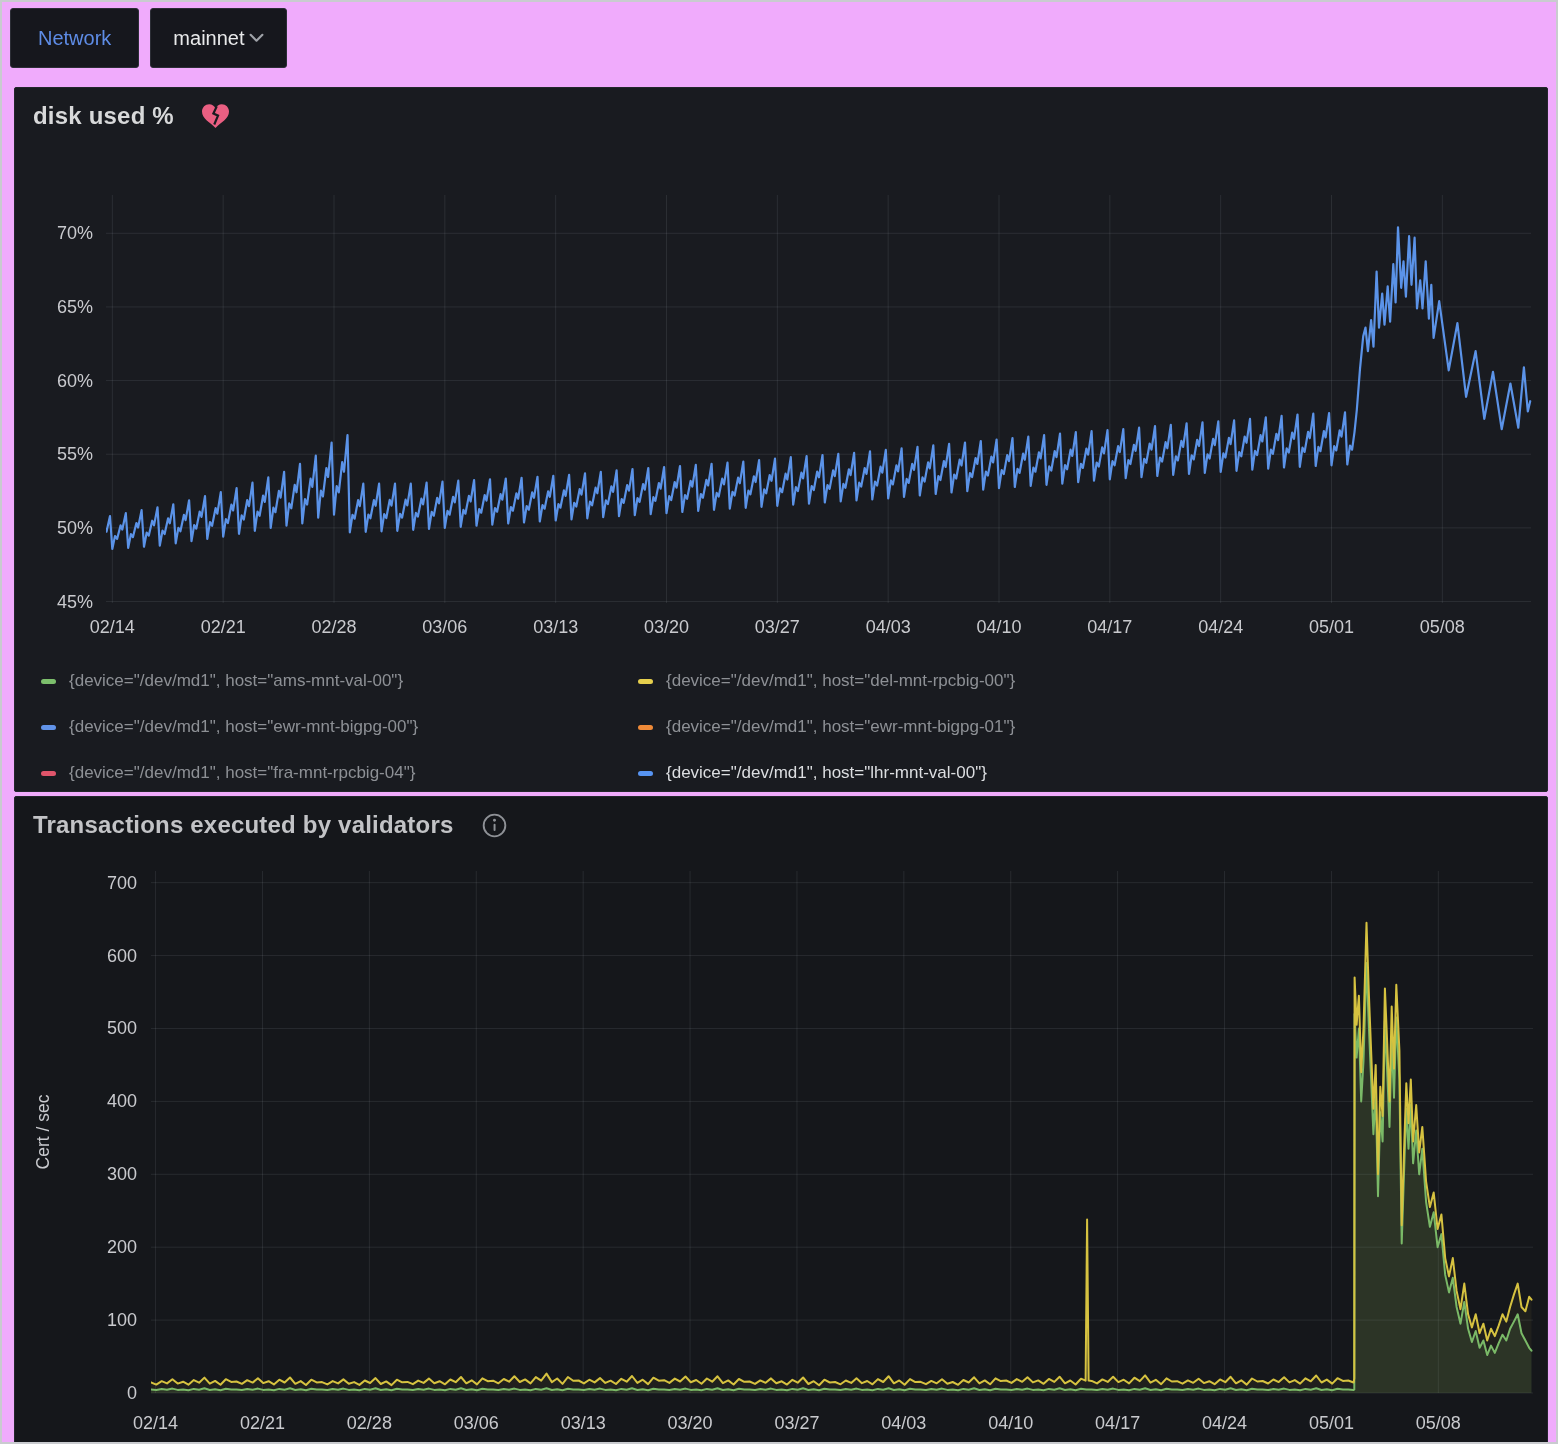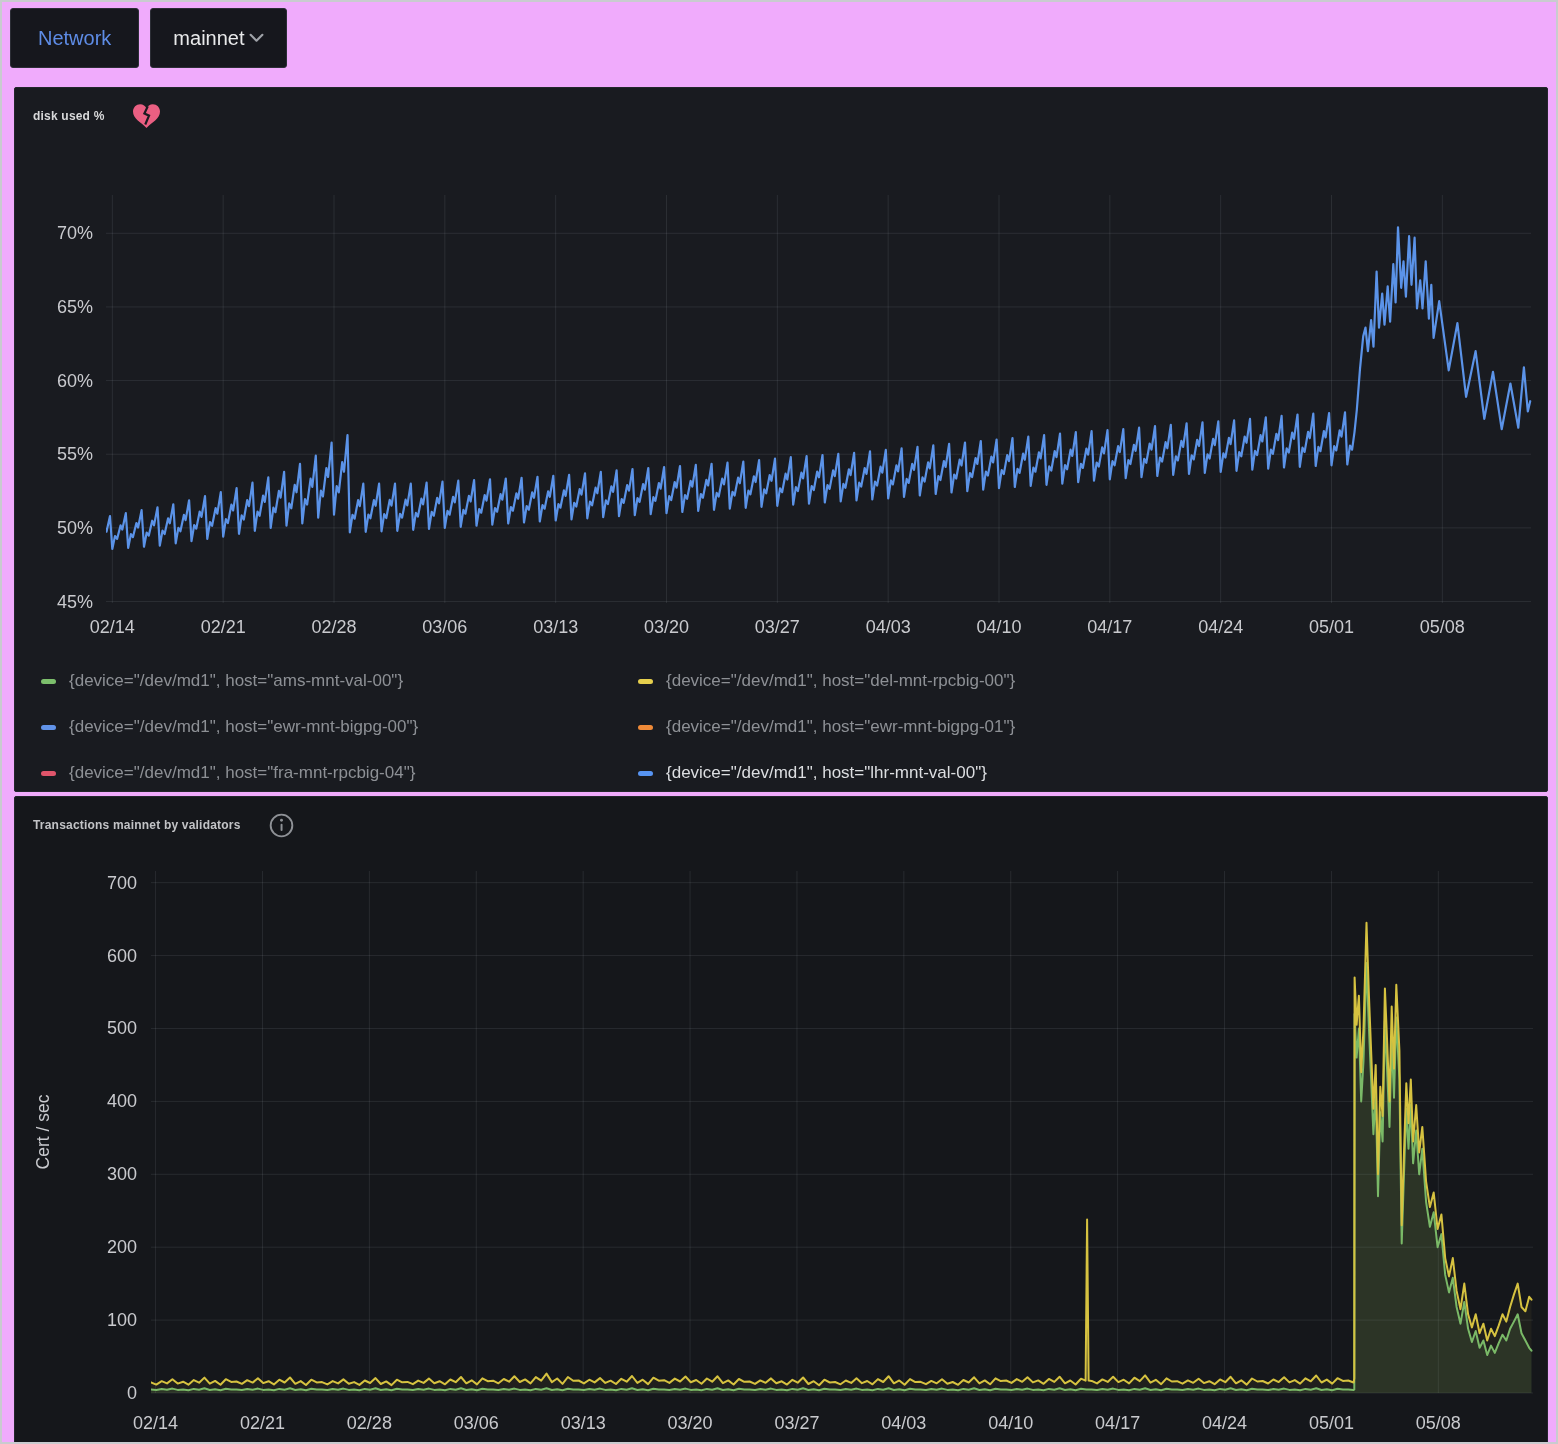--- a/index.html
+++ b/index.html
@@ -8,21 +8,21 @@
         font-family:"Liberation Sans",sans-serif;-webkit-font-smoothing:antialiased;}
   .topbar{position:absolute;left:8px;top:6px;display:flex;gap:11px;}
   .var-box{height:60px;display:flex;align-items:center;border:1px solid #2c2e36;
            border-radius:3px;background:#16171d;font-size:20px;font-weight:500;box-sizing:border-box;}
   .var-label{padding:0 27px;color:#5e8ce6;}
   .var-value{padding:0 22px;color:#e8e9ea;gap:4px;cursor:pointer;}
   .panel{position:absolute;background:#191b20;border:1px solid #24262c;border-radius:2px;box-sizing:border-box;}
   #panel1{left:12px;top:85px;width:1534px;height:705px;}
   #panel2{left:12px;top:794px;width:1534px;height:648px;background:#15171b;}
   .panel-header{position:absolute;left:18px;top:10px;height:36px;display:flex;align-items:center;gap:28px;z-index:3;}
-  .panel-title{margin:0;font-size:12px;font-weight:600;color:#d8d9da;letter-spacing:.2px;cursor:pointer;}
+  .panel-title{margin:0;font-size:24px;font-weight:600;color:#d8d9da;letter-spacing:.2px;cursor:pointer;}
   #panel2 .panel-title{color:#c2c3c6;}
   svg.chart{position:absolute;left:0;top:0;}
   .legend{position:absolute;left:26px;top:570px;display:grid;grid-template-columns:597px auto;}
   .legend-item{display:flex;align-items:center;height:46px;gap:13px;font-size:17px;color:#8d9095;cursor:pointer;white-space:nowrap;}
   .legend-item.bright{color:#dcdee1;}
   .chip{width:15px;height:5px;border-radius:2.5px;flex:0 0 auto;}
 </style>
 </head>
 <body>
 
@@ -117,21 +117,21 @@
         </div>
         <div class="legend-item bright">
           <span class="chip" style="background: rgb(87, 148, 242);"></span>
           <span>{device="/dev/md1", host="lhr-mnt-val-00"}</span>
         </div>
       </div>
   </section>
 
   <section class="panel" id="panel2">
     <div class="panel-header">
-      <h2 class="panel-title">Transactions mainnet by validators</h2>
+      <h2 class="panel-title">Transactions executed by validators</h2>
       <svg width="25" height="25" viewBox="0 0 24 24">
         <circle cx="12" cy="12" r="10.4" fill="none" stroke="#8e9196" stroke-width="1.8"></circle>
         <rect x="11.1" y="10.3" width="1.9" height="7" rx="0.9" fill="#8e9196"></rect>
         <circle cx="12" cy="7" r="1.4" fill="#8e9196"></circle>
       </svg>
     </div>
     <svg class="chart" id="chart1" width="1532" height="646">
         <defs>
           <clipPath id="clip1">
             <rect x="136" y="72" width="1384" height="526"></rect>

